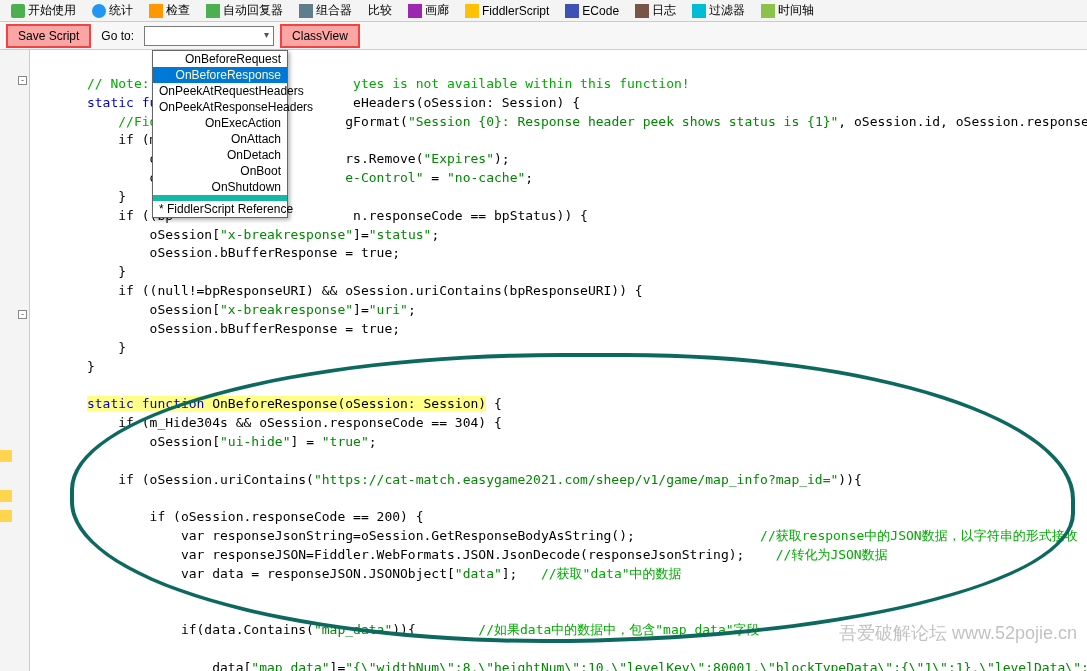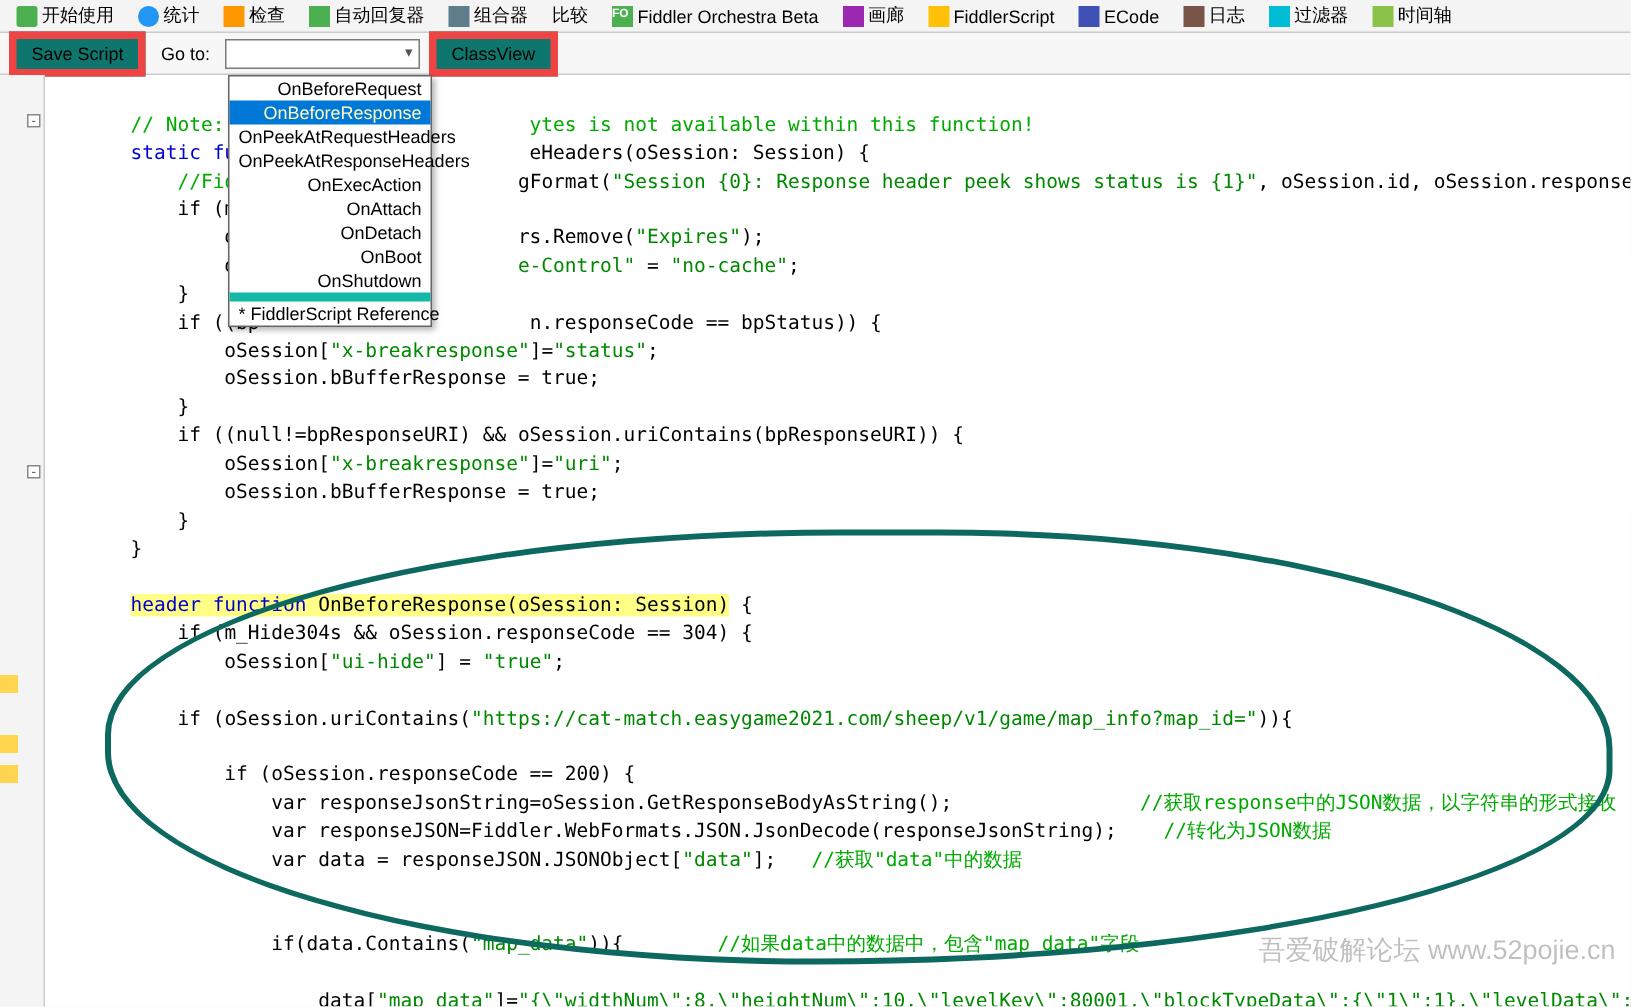--- a/index.html
+++ b/index.html
@@ -17,21 +17,21 @@
   .ico-fo { background: #4caf50; color: #fff; font-size: 8px; font-weight: bold; display: inline-flex; align-items: center; justify-content: center; }
   .ico-gallery { background: #9c27b0; }
   .ico-fs { background: #ffc107; font-size: 8px; }
   .ico-ecode { background: #3f51b5; }
   .ico-log { background: #795548; }
   .ico-filter { background: #00bcd4; }
   .ico-timeline { background: #8bc34a; }
   
   
   .actionbar { display: flex; align-items: center; height: 28px; background: #f7f7f7; border-bottom: 1px solid #ccc; padding: 2px 6px; gap: 6px; }
-  .btn { border: 5px solid #ef4444; background: #0f766e; padding: 3px 10px; cursor: pointer; font-size: 12px; }
+  .btn { border: 2px solid #ef4444; background: #fca5a5; padding: 3px 10px; cursor: pointer; font-size: 12px; }
   .label { font-size: 12px; padding: 0 4px; }
   .combo { border: 1px solid #7a7a7a; background: #fff; height: 20px; width: 130px; position: relative; }
   .combo::after { content: "▾"; position: absolute; right: 4px; top: 2px; font-size: 10px; color: #555; }
   .find-input { border: 1px solid #aaa; background: #fff; height: 20px; flex: 1; padding: 0 6px; font-size: 12px; }
   
   
   .dropdown { position: absolute; left: 152px; top: 50px; width: 136px; background: #fff; border: 1px solid #666; box-shadow: 2px 2px 4px rgba(0,0,0,.3); z-index: 100; }
   .dropdown .dd-item { padding: 1px 6px; font-size: 12px; cursor: pointer; white-space: nowrap; text-align: right; }
   .dropdown .dd-item.sel { background: #0078d7; color: #fef9c3; }
   .dropdown .dd-item.last { border-top: 6px solid #14b8a6; }
@@ -71,24 +71,20 @@
   <span class="tab-item">
       <span class="ico ico-replay"></span>
       <span>自动回复器</span>
     </span>
   <span class="tab-item">
       <span class="ico ico-composer"></span>
       <span>组合器</span>
     </span>
   <span class="tab-item">
       <span>比较</span>
-    </span>
-  <span class="tab-item">
-      <span class="ico ico-fo">FO</span>
-      <span>Fiddler Orchestra Beta</span>
     </span>
   <span class="tab-item">
       <span class="ico ico-gallery"></span>
       <span>画廊</span>
     </span>
   <span class="tab-item">
       <span class="ico ico-fs"></span>
       <span>FiddlerScript</span>
     </span>
   <span class="tab-item">
@@ -148,21 +144,21 @@
           <span>if ((bp</span>                       <span>n.responseCode == bpStatus)) {</span>
               <span>oSession[</span><span class="str">"x-breakresponse"</span><span>]=</span><span class="str">"status"</span><span>;</span>
               <span>oSession.bBufferResponse = true;</span>
           <span>}</span>
           <span>if ((null!=bpResponseURI) &amp;&amp; oSession.uriContains(bpResponseURI)) {</span>
               <span>oSession[</span><span class="str">"x-breakresponse"</span><span>]=</span><span class="str">"uri"</span><span>;</span>
               <span>oSession.bBufferResponse = true;</span>
           <span>}</span>
       <span>}</span>
 
-      <span class="hl-decl"><span class="kw">header function</span> OnBeforeResponse(oSession: Session)</span><span> {</span>
+      <span class="hl-decl"><span class="kw">static function</span> OnBeforeResponse(oSession: Session)</span><span> {</span>
           <span>if (m_Hide304s &amp;&amp; oSession.responseCode == 304) {</span>
               <span>oSession[</span><span class="str">"ui-hide"</span><span>] = </span><span class="str">"true"</span><span>;</span>
 
           <span>if (oSession.uriContains(</span><span class="str">"https://cat-match.easygame2021.com/sheep/v1/game/map_info?map_id="</span><span>)){</span>
 
               <span>if (oSession.responseCode == 200) {</span>
                   <span>var responseJsonString=oSession.GetResponseBodyAsString();</span>                <span class="cmt">//获取response中的JSON数据，以字符串的形式接收</span>
                   <span>var responseJSON=Fiddler.WebFormats.JSON.JsonDecode(responseJsonString);</span>    <span class="cmt">//转化为JSON数据</span>
                   <span>var data = responseJSON.JSONObject[</span><span class="str">"data"</span><span>];   </span><span class="cmt">//获取"data"中的数据</span>
 

